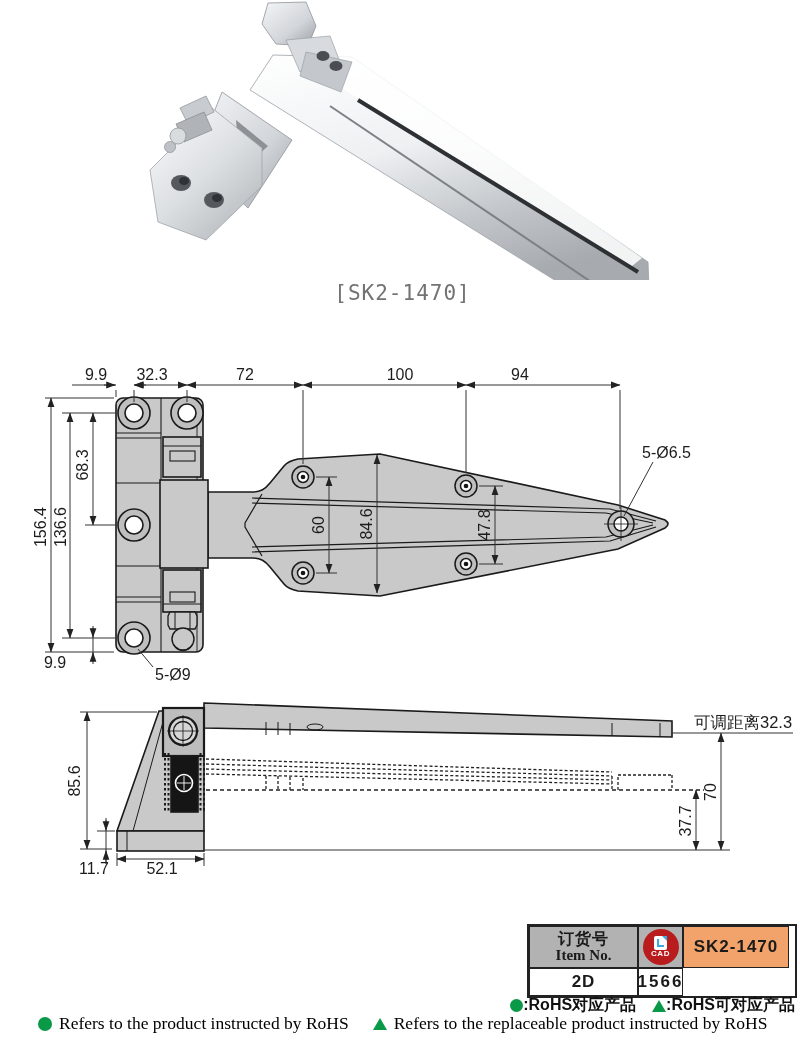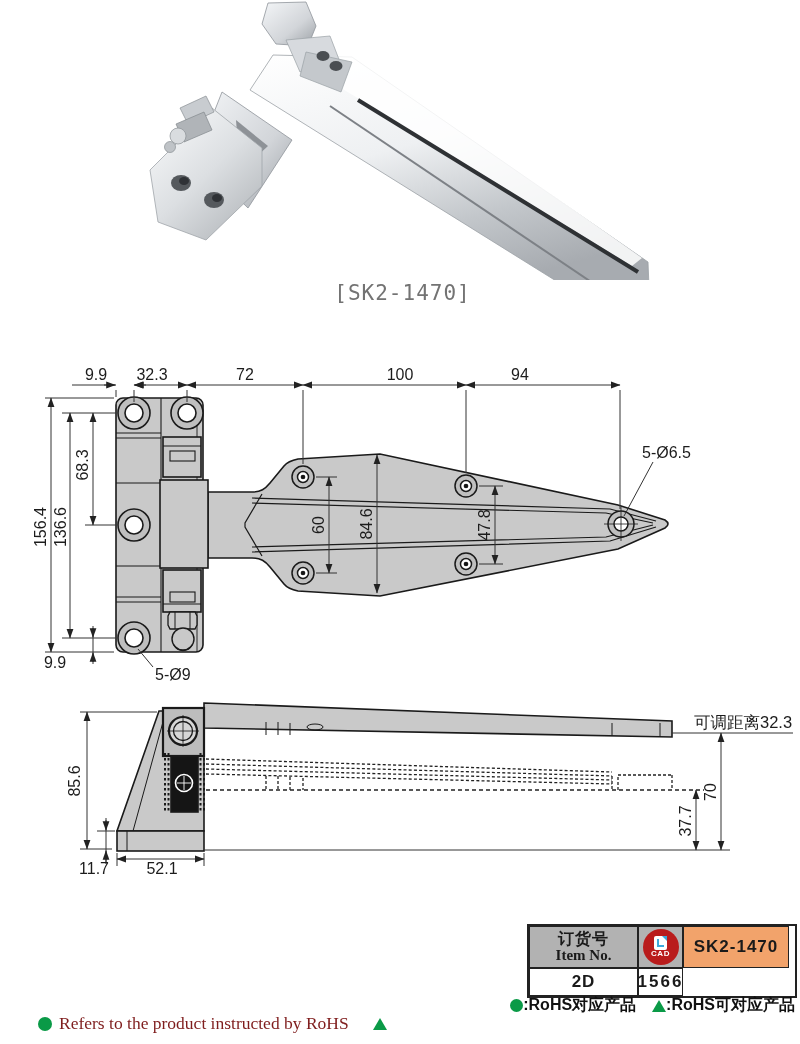--- a/index.html
+++ b/index.html
@@ -28,21 +28,21 @@
        border-left:2px solid #3ea9dc;border-bottom:2px solid #3ea9dc;}
   .cad-word{font-size:8px;font-weight:bold;color:#fff;margin-top:0px;letter-spacing:0.5px;}
   
   .legend-row{left:430px;top:995px;width:365px;display:flex;justify-content:flex-end;
        align-items:center;gap:0;font-size:16px;font-weight:bold;color:#111;}
   .legend-gap{width:16px;}
   .gdot{width:13px;height:13px;border-radius:50%;background:#0a9a47;flex:0 0 auto;}
   .gtri{width:0;height:0;border-left:7px solid transparent;border-right:7px solid transparent;
        border-bottom:12px solid #0a9a47;flex:0 0 auto;}
   .rohs-row{left:38px;top:1013px;width:762px;display:flex;align-items:center;gap:7px;
-       font-family:"Liberation Serif",serif;font-size:17.5px;color:#7f1d1d;white-space:nowrap;}
+       font-family:"Liberation Serif",serif;font-size:17.5px;color:#000000;white-space:nowrap;}
   .rohs-row .gdot{width:14px;height:14px;}
   .rohs-row .sp{width:10px;}
 </style>
 </head>
 <body>
 
 <svg class="abs" style="left:140px;top:0px" width="520" height="280" viewBox="140 0 520 280">
   <defs>
     <linearGradient id="gBlade" x1="0" y1="0" x2="0.45" y2="1">
       <stop offset="0" stop-color="#ffffff"></stop>
@@ -322,13 +322,14 @@
   <span class="legend-gap"></span>
   <span class="gtri"></span>
   <span>:RoHS可对应产品</span>
 </div>
 
 <div class="abs rohs-row">
   <span class="gdot"></span>
   <span>Refers to the product instructed by RoHS</span>
   <span class="sp"></span>
   <span class="gtri"></span>
+  <span>Refers to the replaceable product instructed by RoHS</span>
 </div>
 
 </body></html>

